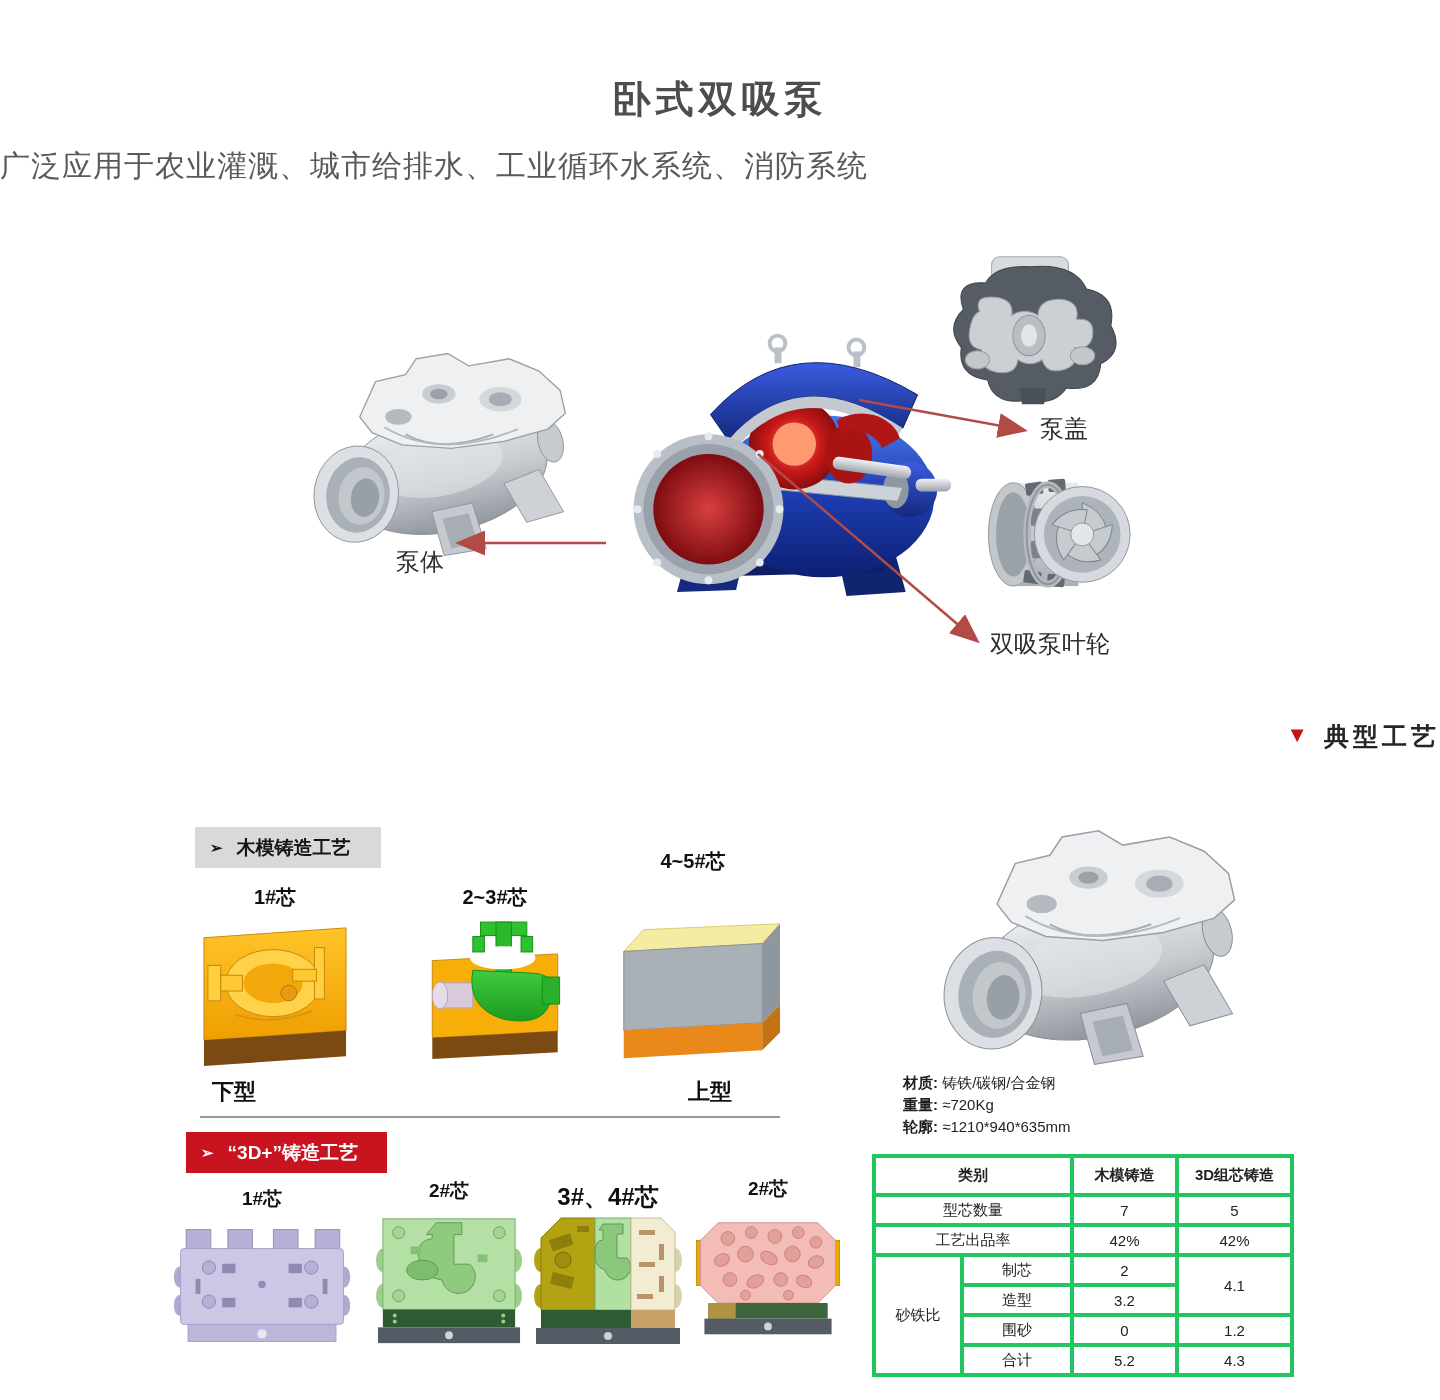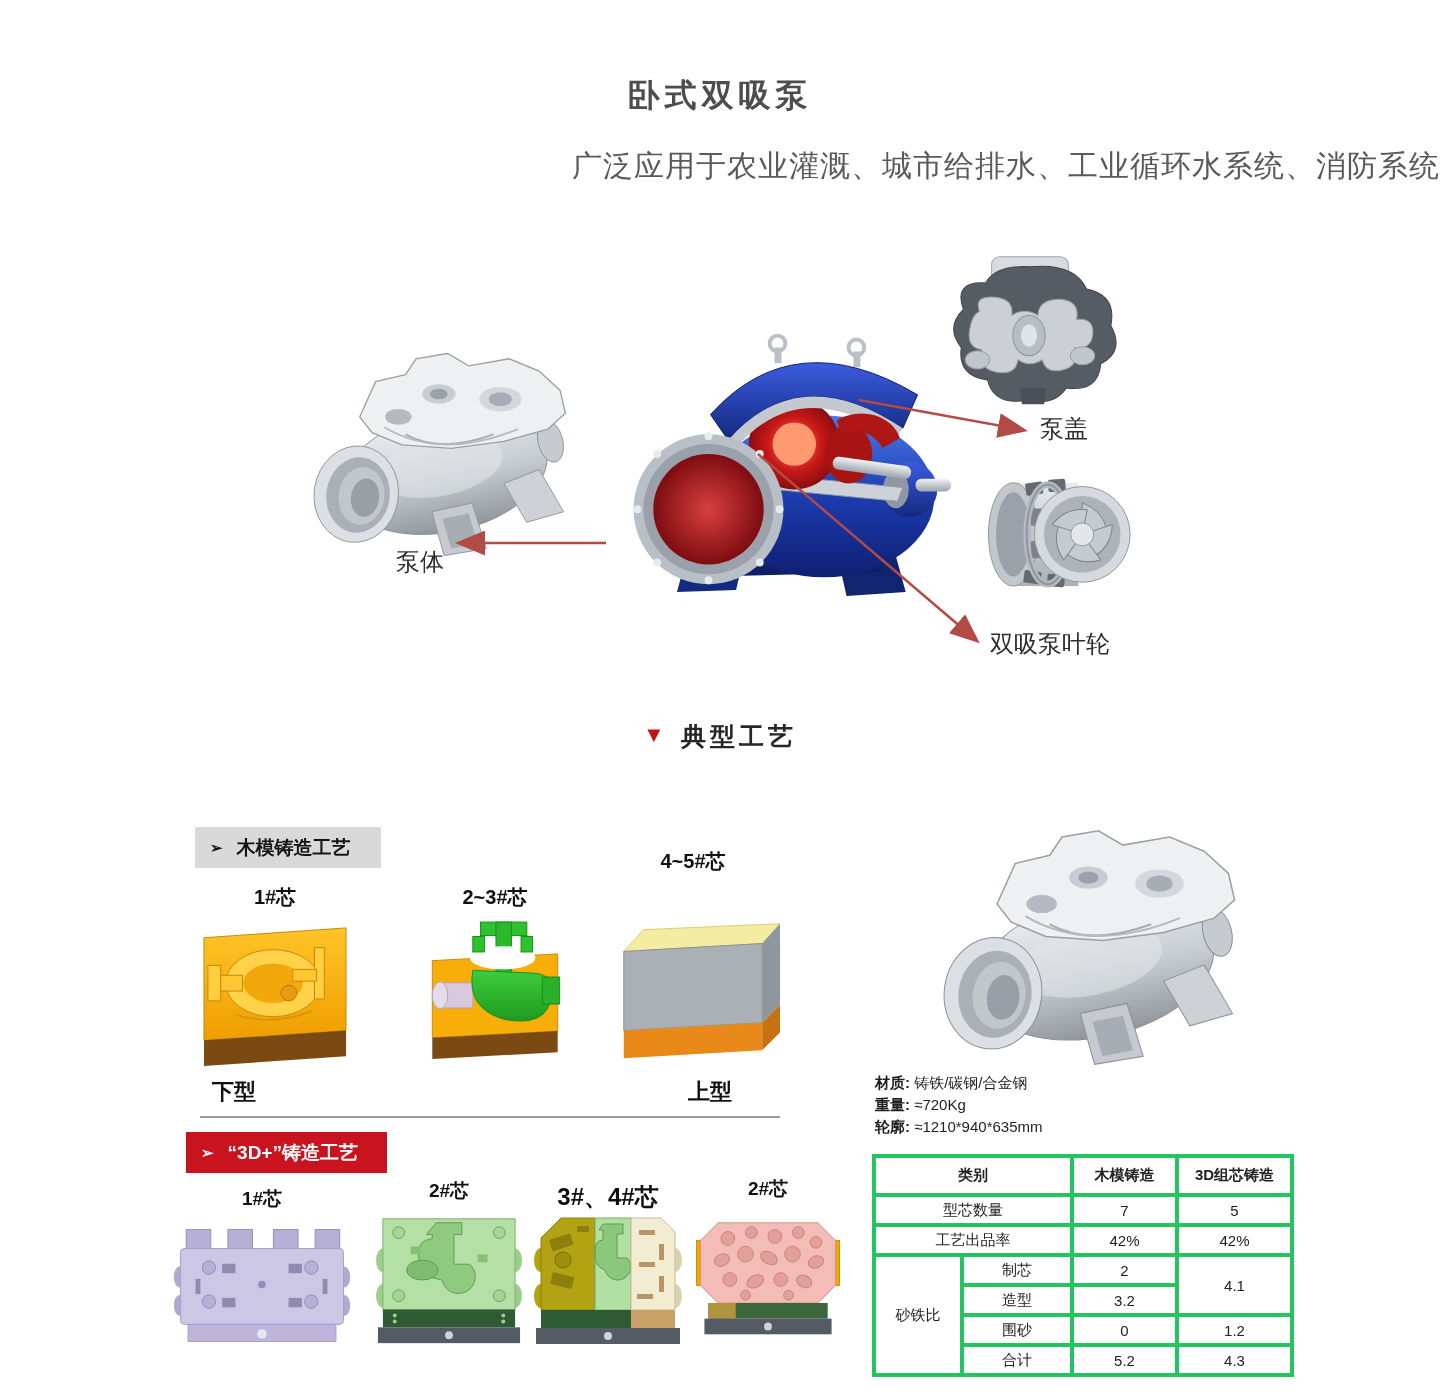--- a/index.html
+++ b/index.html
@@ -1,37 +1,37 @@
 <!DOCTYPE html>
 <html><head>
 <meta charset="utf-8">
 <style>
   html,body{margin:0;padding:0;background:#fff;}
   .page{position:relative;width:1440px;height:1400px;background:#ffffff;margin:0 auto;
         overflow:hidden;font-family:"Liberation Sans",sans-serif;}
   .abs{position:absolute;}
-  .title{top:74px;left:0;width:100%;text-align:center;font-size:32px;font-weight:bold;
+  .title{top:74px;left:0;width:100%;text-align:center;font-size:38px;font-weight:bold;
          color:#4d4d4d;letter-spacing:5px;}
-  .subtitle{top:146px;left:0;width:100%;text-align:right;font-size:30px;color:#5a5a5a;
+  .subtitle{top:146px;left:0;width:100%;text-align:left;font-size:30px;color:#5a5a5a;
             letter-spacing:1px;}
   .callout{font-size:24px;color:#2e2e2e;}
-  .section-row{top:720px;left:0;width:100%;text-align:center;}
+  .section-row{top:720px;left:0;width:100%;text-align:right;}
   .tri{color:#c41414;font-size:22px;vertical-align:3px;}
   .section-title{font-size:25px;color:#262626;font-weight:600;letter-spacing:4px;margin-left:16px;}
   .proc-header{display:flex;align-items:center;gap:14px;padding-left:15px;box-sizing:border-box;}
   .proc-header .bullet{font-size:15px;}
   .hdr-gray{left:195px;top:827px;width:186px;height:41px;background:#d9d9d9;color:#141414;
             font-size:19px;font-weight:bold;}
   .hdr-red{left:186px;top:1132px;width:201px;height:41px;background:#c9141f;color:#ffffff;
            font-size:19px;font-weight:bold;}
   .core-label{font-size:20px;font-weight:bold;color:#101010;text-align:center;}
   .mold-label{font-size:22px;font-weight:bold;color:#101010;}
   .divider{left:200px;top:1116px;width:580px;height:0;border-top:2px solid #9a9a9a;}
   .specs{left:875px;top:1072px;font-size:15px;color:#1f1f1f;line-height:22px;}
-  .specs b{font-weight:bold;}
+  .specs b{font-weight:bold;margin-left:28px;}
   .cmp-table{border-collapse:collapse;table-layout:fixed;}
   .cmp-table th,.cmp-table td{border:4px solid #22c55e;text-align:center;font-size:15px;
        color:#222;padding:0;}
   .cmp-table th{height:35px;font-weight:bold;}
   .cmp-table td{height:26px;}
   svg{display:block;}
 </style>
 </head>
 <body>
 

